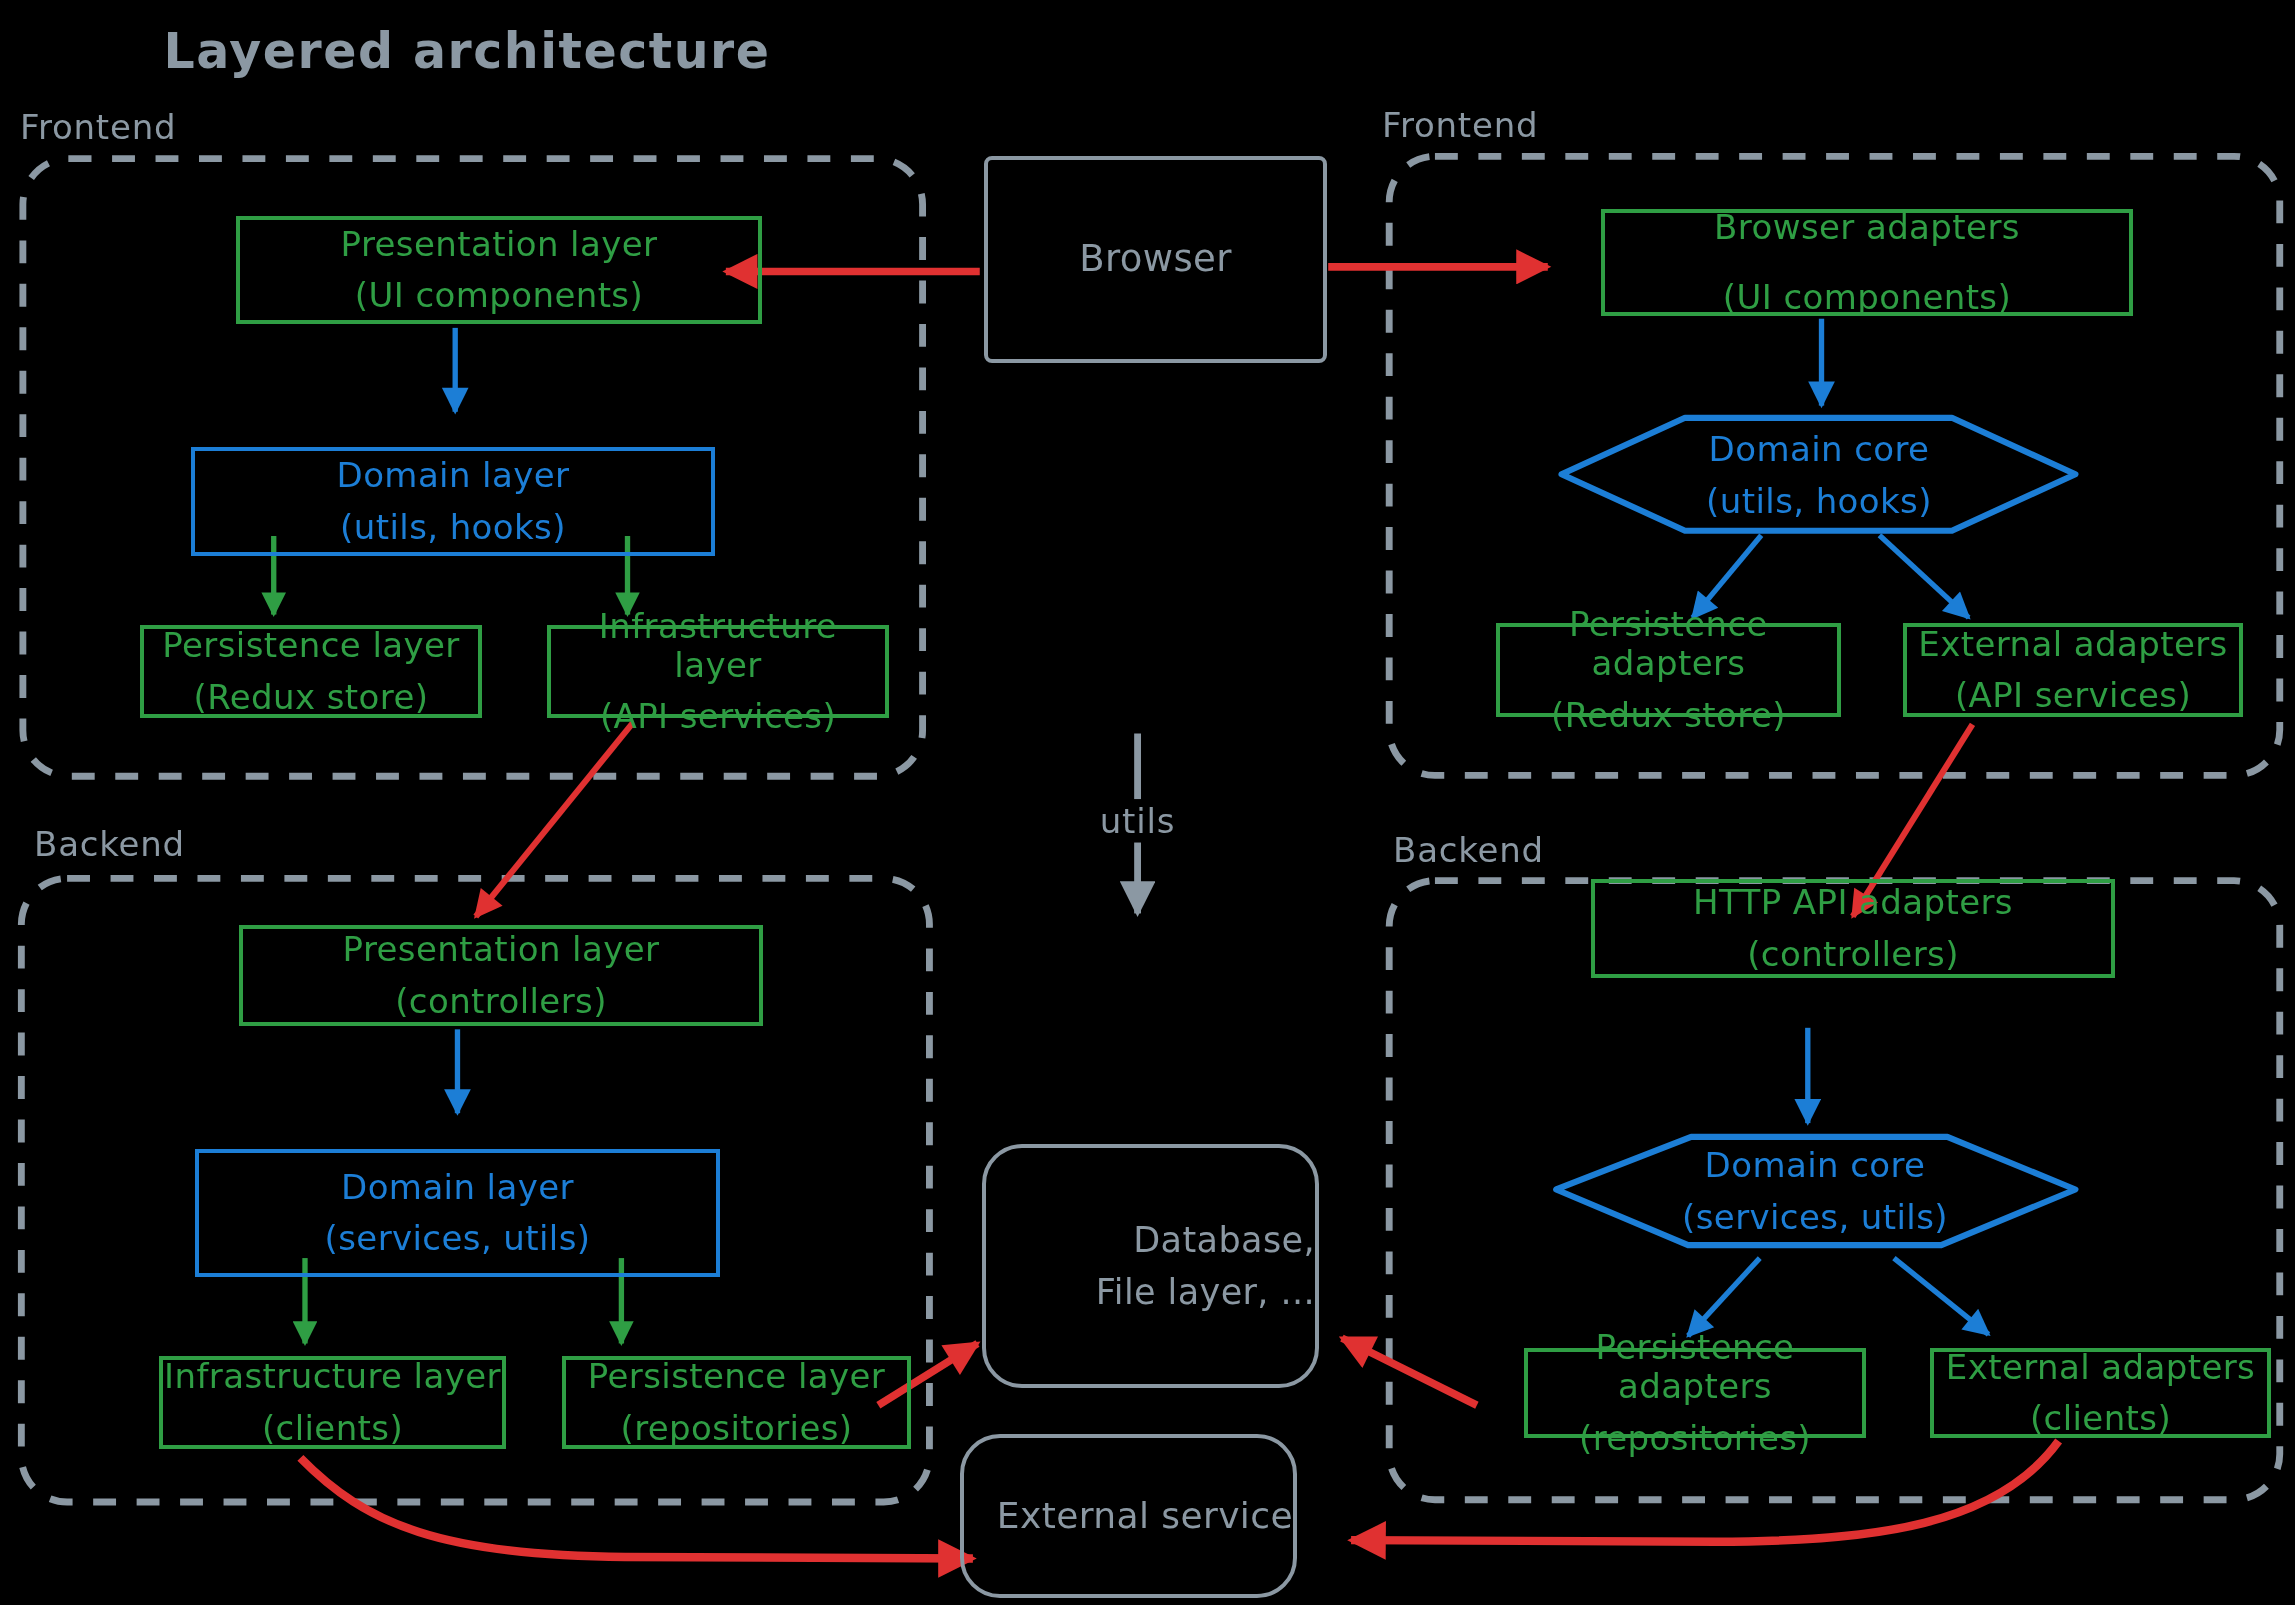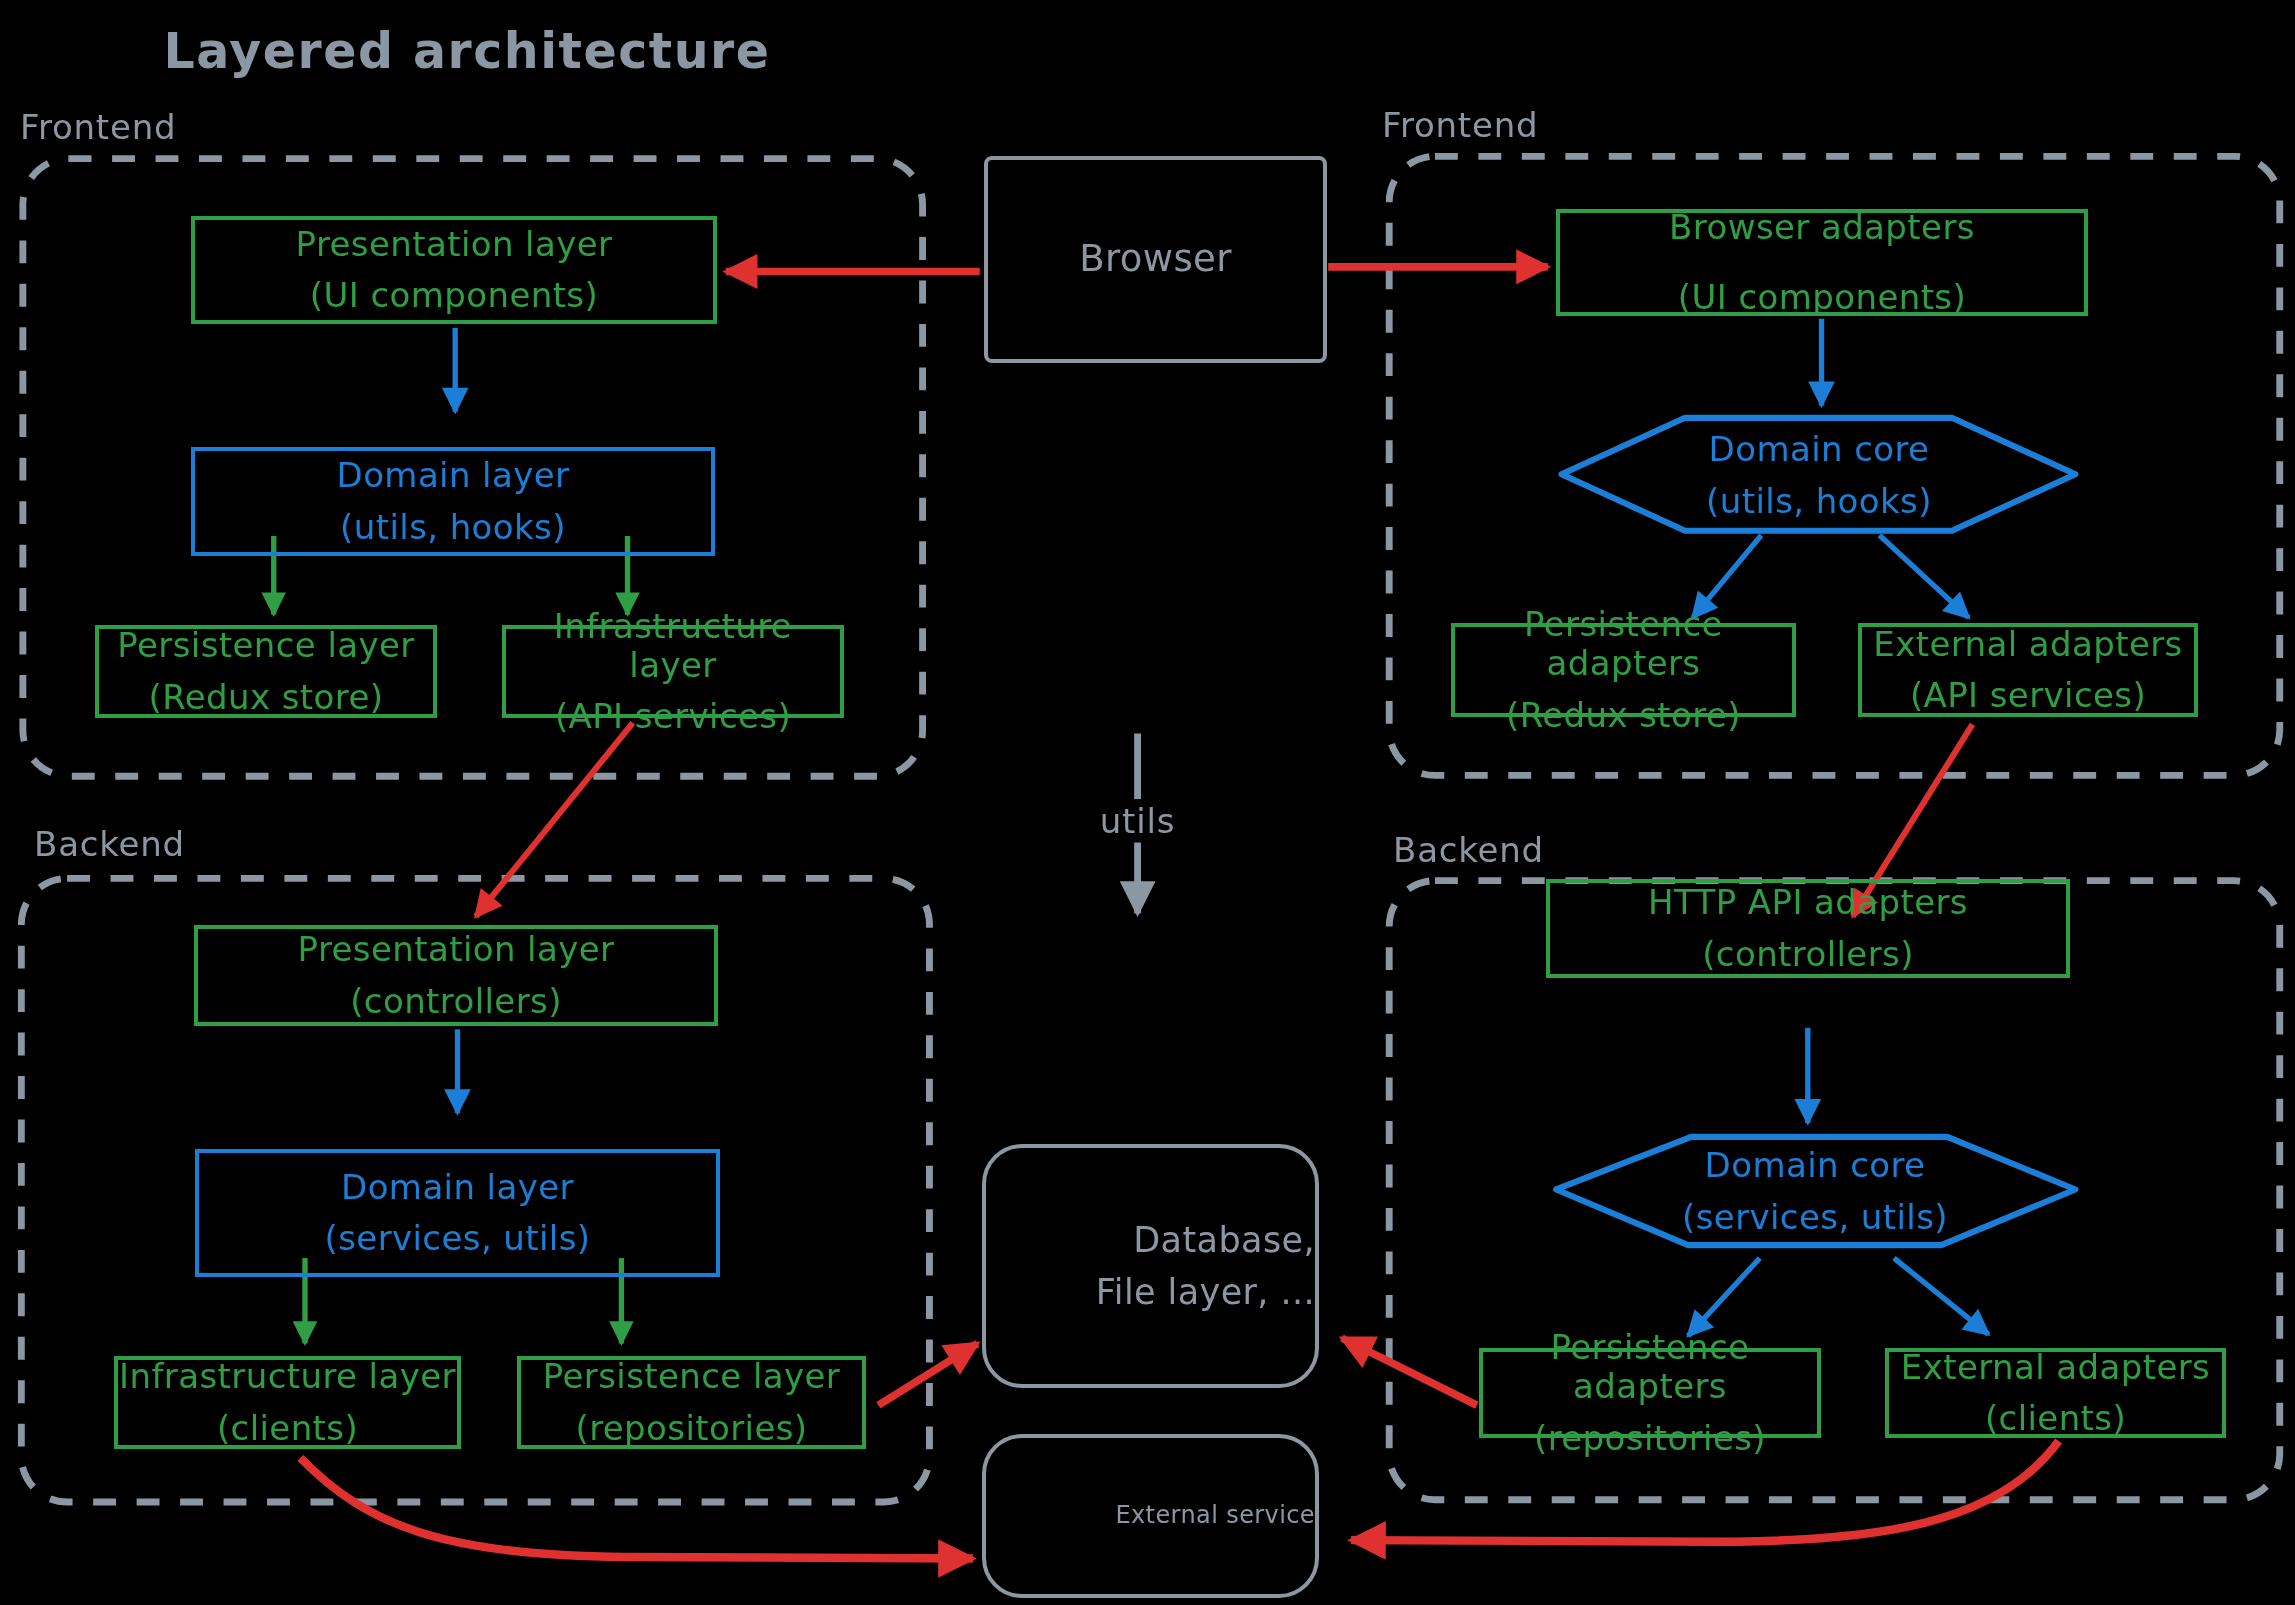--- a/index.html
+++ b/index.html
@@ -15,21 +15,21 @@
   .title{
     position:absolute;color:var(--gray);font-size:49px;letter-spacing:1.5px;
     text-align:center;font-weight:bold;
   }
   .glabel{position:absolute;color:var(--gray);font-size:34px;letter-spacing:0.8px;}
   .node{
     position:absolute;display:flex;flex-direction:column;justify-content:center;
     align-items:center;text-align:center;gap:12.2px;font-size:34px;letter-spacing:0.4px;
     line-height:1.15;box-sizing:border-box;
   }
-  .node.green{border:4.6px solid var(--green);color:var(--green);}
+  .node.green{border:4.6px solid var(--green);color:var(--green);margin-left:45px;}
   .node.blue{border:4.6px solid var(--blue);color:var(--blue);margin-top:24px;}
   .node.grayb{border:4.6px solid var(--gray);color:var(--gray);font-size:37px;}
   .node.plain{border:none;color:var(--blue);}
   .rounded{border-radius:8px;}
   .rounded-sm{border-radius:40px;align-items:flex-end;}
 </style>
 </head>
 <body>
 
 <div id="canvas">
@@ -163,18 +163,18 @@
     <span>(clients)</span>
   </div>
 
   <div class="node grayb rounded" style="left:984px;top:156px;width:343px;height:207px;">
     <span>Browser</span>
   </div>
   <div class="node grayb rounded-sm" style="left:982px;top:1144px;width:337px;height:244px;font-size:35px;">
     <span>Database,</span>
     <span>File layer, ...</span>
   </div>
-  <div class="node grayb rounded-sm" style="left:982px;top:1434px;width:337px;height:164px;font-size:24px;">
+  <div class="node grayb rounded-sm" style="left:960px;top:1434px;width:337px;height:164px;font-size:36px;">
     <span>External service</span>
   </div>
 
 </div>
 
 
 </body></html>

